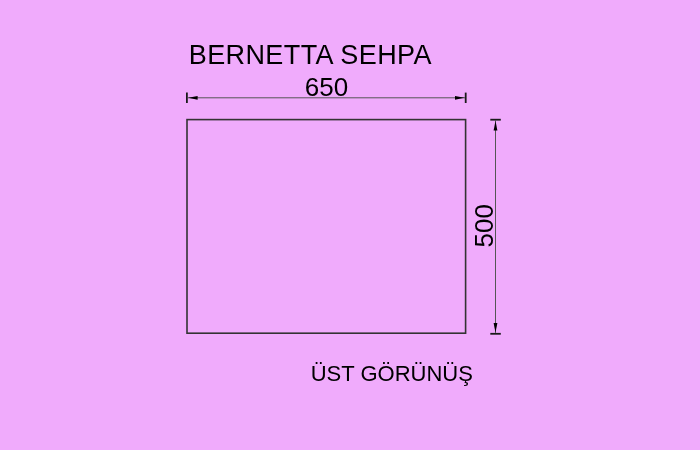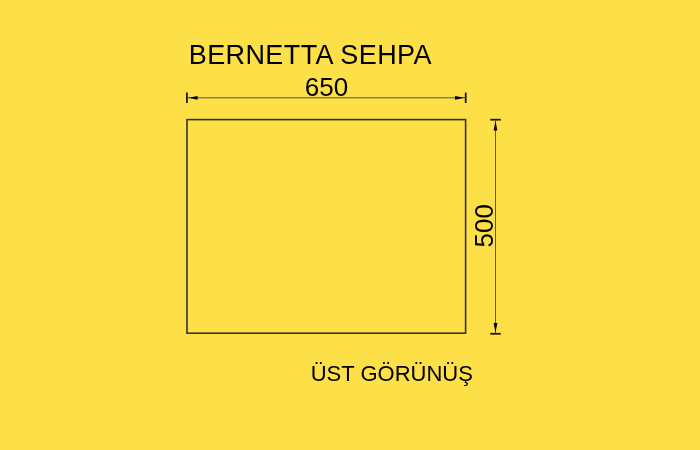--- a/index.html
+++ b/index.html
@@ -1,16 +1,16 @@
 <!DOCTYPE html>
 <html><head>
 <meta charset="utf-8">
 <style>
   html,body{margin:0;padding:0;background:#ffffff;}
-  .page{position:relative;width:700px;height:450px;background:#fde047;overflow:hidden;}
+  .page{position:relative;width:700px;height:450px;background:#f0abfc;overflow:hidden;}
   svg{position:absolute;top:0;left:0;}
   text{font-family:"Liberation Sans", sans-serif;fill:#000000;}
 </style>
 </head>
 <body>
 <div class="page">
 <svg width="700" height="450" viewBox="0 0 700 450">
 
   <text x="310.3" y="64" font-size="27" letter-spacing="0.4" text-anchor="middle">BERNETTA SEHPA</text>
 

